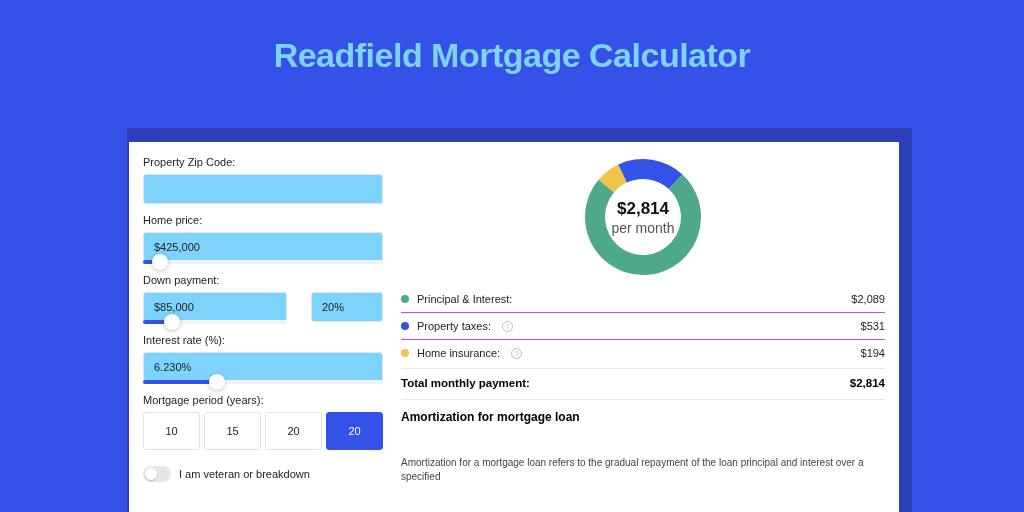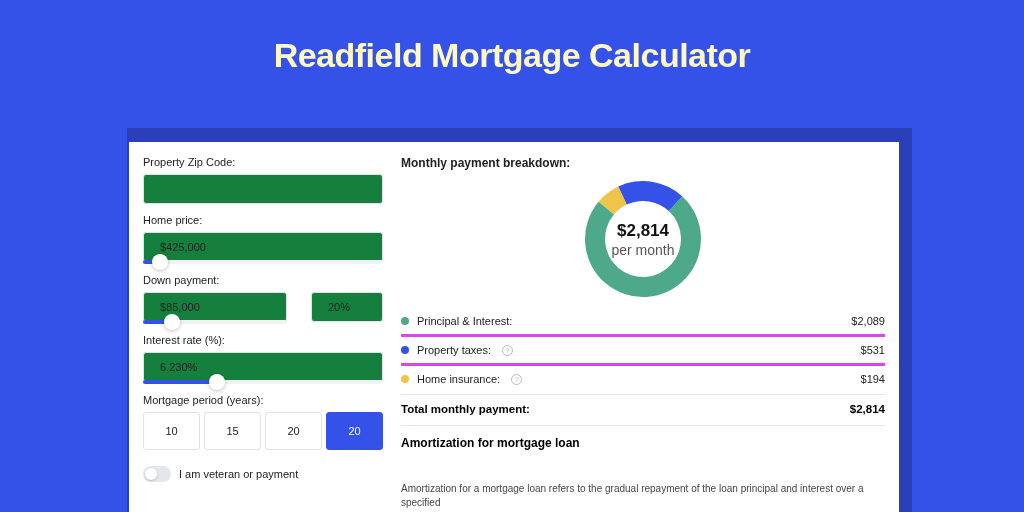--- a/index.html
+++ b/index.html
@@ -10,21 +10,21 @@
     height: 512px;
     overflow: hidden;
   }
   .outer {
     width: 1024px;
     height: 512px;
     position: relative;
   }
   .title {
     text-align: center;
-    color: #fef9c3;
+    color: #7dd3fc;
     font-size: 34px;
     font-weight: 700;
     padding-top: 36px;
     padding-bottom: 22px;
     letter-spacing: -0.5px;
   }
   .panel-shadow {
     position: absolute;
     left: 127px;
     top: 128px;
@@ -50,23 +50,23 @@
     color: #222;
     margin-top: 10px;
     margin-bottom: 6px;
   }
   .first-label { margin-top: 0; }
   .text-input {
     width: 100%;
     height: 30px;
     border: 1px solid #dfe2e8;
     border-radius: 3px;
-    background: #15803d;
+    background: #7dd3fc;
     font-size: 11px;
-    padding: 0 16px;
+    padding: 0 10px;
     color: #222;
   }
   .input-wrap { position: relative; }
   .track {
     position: relative;
     height: 4px;
     margin-top: -2px;
     background: #f0f2f6;
     border-radius: 2px;
   }
@@ -157,21 +157,21 @@
     justify-content: center;
   }
   .donut-amount { font-size: 17px; font-weight: 700; color: #111; }
   .donut-sub { font-size: 14px; color: #555; margin-top: 1px; }
 
   .legend-row {
     display: flex;
     align-items: center;
     justify-content: space-between;
     padding: 7px 0;
-    border-bottom: 3px solid #d946ef;
+    border-bottom: 1px solid #d946ef;
     font-size: 11px;
   }
   .legend-row:last-of-type { border-bottom: none; }
   .legend-left { display: flex; align-items: center; gap: 8px; }
   .dot { width: 8px; height: 8px; border-radius: 50%; }
   .legend-label { color: #222; }
   .help-icon {
     width: 11px; height: 11px;
     border-radius: 50%;
     border: 1px solid #bbb;
@@ -247,26 +247,25 @@
           <button class="period-btn">10</button>
           <button class="period-btn">15</button>
           <button class="period-btn">20</button>
           <button class="period-btn selected">20</button>
         </div>
 
       <div class="vet-row">
         <div class="toggle">
           <div class="toggle-knob"></div>
         </div>
-        <span class="vet-label">I am veteran or payment</span>
+        <span class="vet-label">I am veteran or breakdown</span>
       </div>
     </div>
 
     <div class="right-col">
-      <div class="breakdown-title">Monthly payment breakdown:</div>
 
       <div class="donut-wrap">
         <div class="donut">
           <svg width="122" height="122" viewBox="0 0 122 122" id="donut-svg">
               <path d="M 16.56942229909928 23.718318638180712 A 58 58 0 0 1 36.32198864897118 8.511946542489383 L 44.83164773553284 26.611275320941317 A 38 38 0 0 0 31.89031116147884 36.5740708319115 Z" fill="#efc44a"></path>
               <path d="M 36.32198864897118 8.511946542489383 A 58 58 0 0 1 100.37083948016763 18.409660735950055 L 86.79468793528224 33.09598462010521 A 38 38 0 0 0 44.83164773553284 26.611275320941317 Z" fill="#3452e8"></path>
               <path d="M 100.37083948016763 18.409660735950055 A 58 58 0 1 1 16.569422299099273 23.718318638180726 L 31.890311161478834 36.57407083191151 A 38 38 0 1 0 86.79468793528224 33.09598462010521 Z" fill="#4ea98b"></path>
             </svg>
           <div class="donut-center">
             <div class="donut-amount">$2,814</div>

